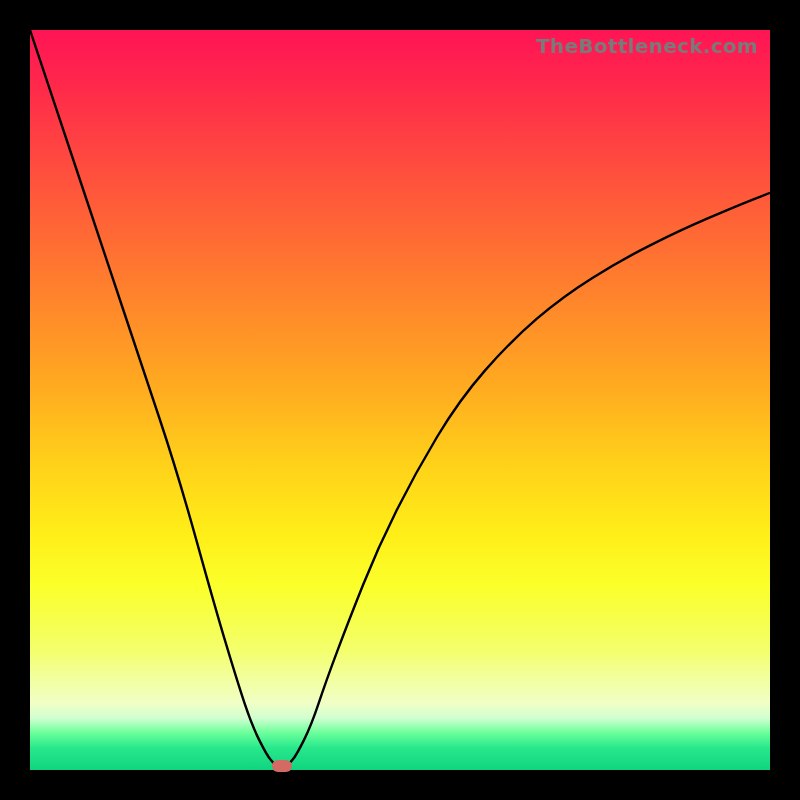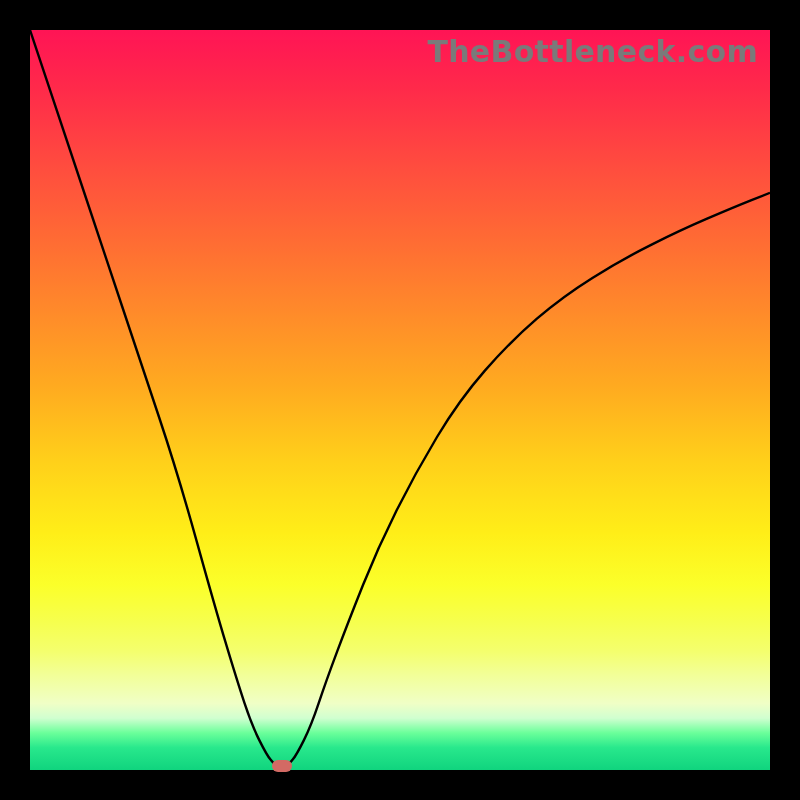--- a/index.html
+++ b/index.html
@@ -33,21 +33,21 @@
       #d0ffd0 93%,
       #6aff9a 95%,
       #28e88c 97%,
       #10d47e 100%);
   }
   .attribution {
     position: absolute;
     top: 4px;
     right: 12px;
     font-family: "DejaVu Sans", Arial, sans-serif;
-    font-size: 30px;
+    font-size: 20px;
     font-weight: 700;
     color: #7a7a7a;
     letter-spacing: 0.3px;
     user-select: none;
   }
   svg.curve {
     position: absolute;
     inset: 0;
     width: 100%;
     height: 100%;

